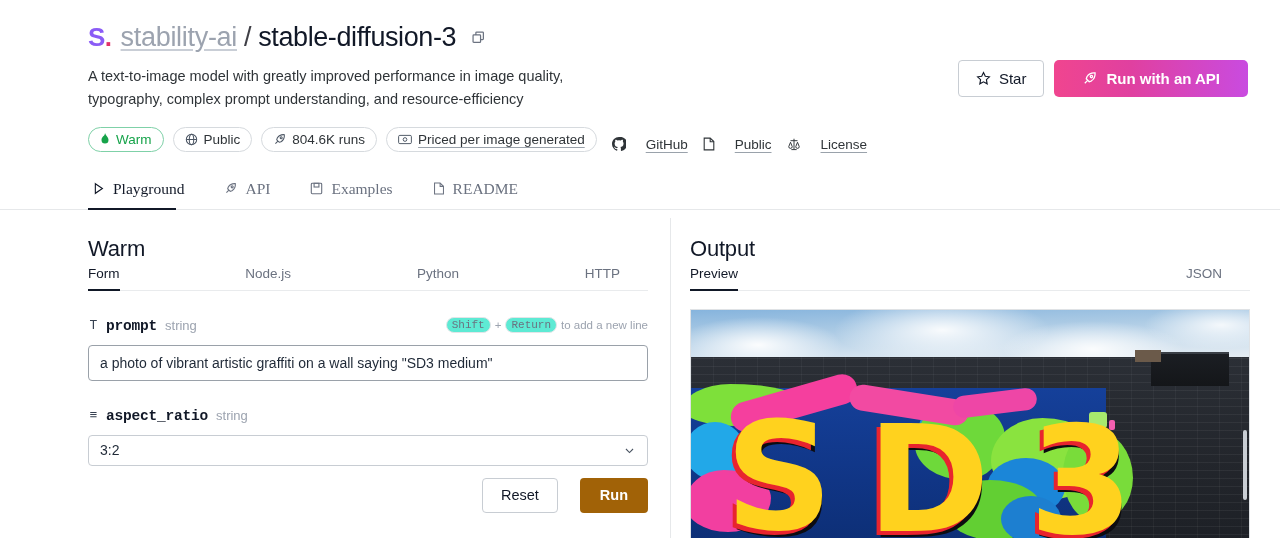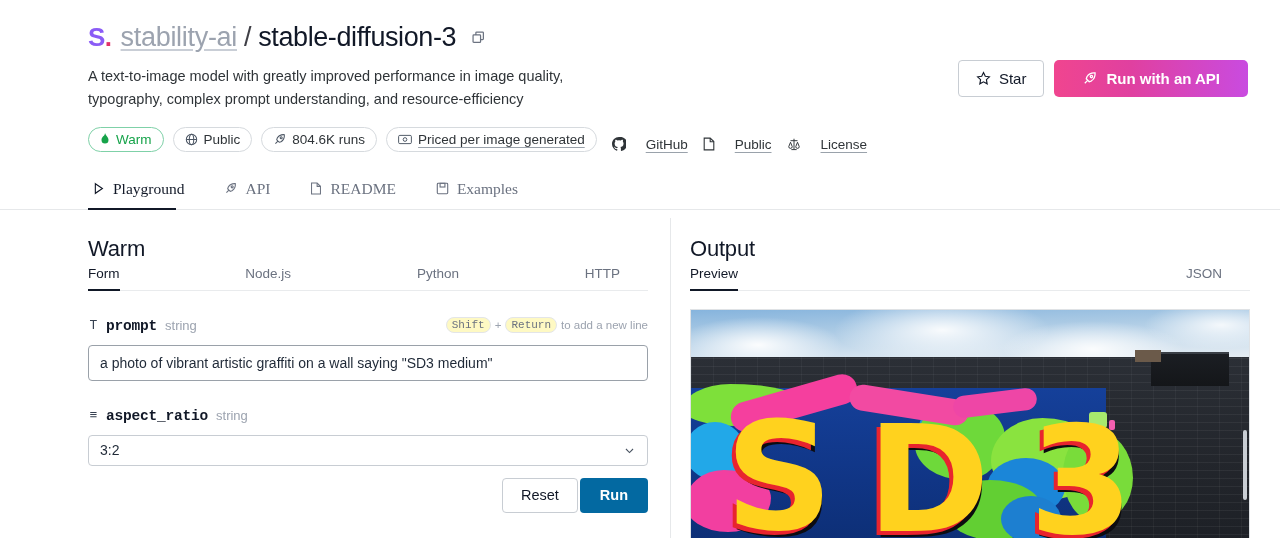--- a/index.html
+++ b/index.html
@@ -138,49 +138,49 @@
   }
   .field-type { font-size: 13px; color: #9ca3af; margin-left: 8px; }
 
   .hint {
     position: absolute; right: 0; top: 0; display: flex; align-items: center;
     gap: 4px; font-size: 11.5px; color: #9ca3af;
   }
   .kbd {
     font-family: "Liberation Mono", monospace; font-size: 11px; color: #6b7280;
     border: 1px solid #e3e5e8; border-radius: 8px; padding: 1px 5px;
-    background: #fef9c3;
+    background: #5eead4;
   }
 
   .text-input {
     margin-top: 10px; width: 560px; height: 36px;
     border: 1px solid #9aa1a9; border-radius: 4px;
     display: flex; align-items: center; padding: 0 11px;
     font-size: 14px; color: #1f2937; background: #fff; cursor: text;
   }
 
   .select-input {
     margin-top: 10px; width: 560px; height: 31px;
     border: 1px solid #c8cdd3; border-radius: 4px;
     display: flex; align-items: center; justify-content: space-between;
     padding: 0 11px; font-size: 14px; color: #1f2937; background: #fff;
     cursor: pointer; overflow: hidden;
   }
 
   .form-actions {
     position: absolute; left: 88px; top: 268px; width: 560px;
-    display: flex; justify-content: flex-end; gap: 2px;
+    display: flex; justify-content: flex-end; gap: 22px;
   }
   .btn-reset {
     border: 1px solid #c8cdd3; background: #fff; border-radius: 4px;
     height: 35px; padding: 0 18px; font-size: 14.5px; color: #111827;
     cursor: pointer; display: inline-flex; align-items: center;
   }
   .btn-run {
-    border: none; background: #0369a1; border-radius: 4px;
+    border: none; background: #a16207; border-radius: 4px;
     height: 35px; padding: 0 20px; font-size: 14.5px; color: #fff;
     font-weight: bold; cursor: pointer; display: inline-flex; align-items: center;
   }
 
   
   .preview-frame {
     margin-top: 18px; width: 560px; height: 233px;
     border: 1px solid #dfe2e5; overflow: hidden; position: relative;
     background: #9fb7cf;
   }
@@ -391,36 +391,36 @@
         <svg width="13" height="13" viewBox="0 0 14 14" fill="none" stroke="#6b7280" stroke-width="1.2">
           <path d="M5 9L2.6 11.4M12.2 1.8c-3.4-.3-6 1-7.6 3.6L4 7.3l2.7 2.7 1.9-.6c2.6-1.6 3.9-4.2 3.6-7.6z"></path>
           <circle cx="8.8" cy="5.2" r="1.1"></circle>
         </svg>
       </span>
       <span>API</span>
     </div>
 
     <div class="tab-main">
       <span>
+        <svg width="13" height="13" viewBox="0 0 14 14" fill="none" stroke="#6b7280" stroke-width="1.2">
+          <rect x="1.4" y="1.4" width="11.2" height="11.2" rx="1"></rect>
+            <rect x="4.4" y="1.4" width="5.2" height="4"></rect>
+        </svg>
+      </span>
+      <span>Examples</span>
+    </div>
+
+    <div class="tab-main">
+      <span>
         <svg width="12" height="13" viewBox="0 0 12 14" fill="none" stroke="#6b7280" stroke-width="1.1">
           <path d="M1.2 1.1h6l3.6 3.5v8.3H1.2z"></path>
             <path d="M7.2 1.1v3.6h3.6"></path>
         </svg>
       </span>
       <span>README</span>
-    </div>
-
-    <div class="tab-main">
-      <span>
-        <svg width="13" height="13" viewBox="0 0 14 14" fill="none" stroke="#6b7280" stroke-width="1.2">
-          <rect x="1.4" y="1.4" width="11.2" height="11.2" rx="1"></rect>
-            <rect x="4.4" y="1.4" width="5.2" height="4"></rect>
-        </svg>
-      </span>
-      <span>Examples</span>
     </div>
   </div>
 
   <div class="content">
 
     <div class="col-input">
       <h2 class="section-title">Warm</h2>
 
       <div class="tabs-sub" style="width:560px">
         <div class="tab-sub active">Form</div>

